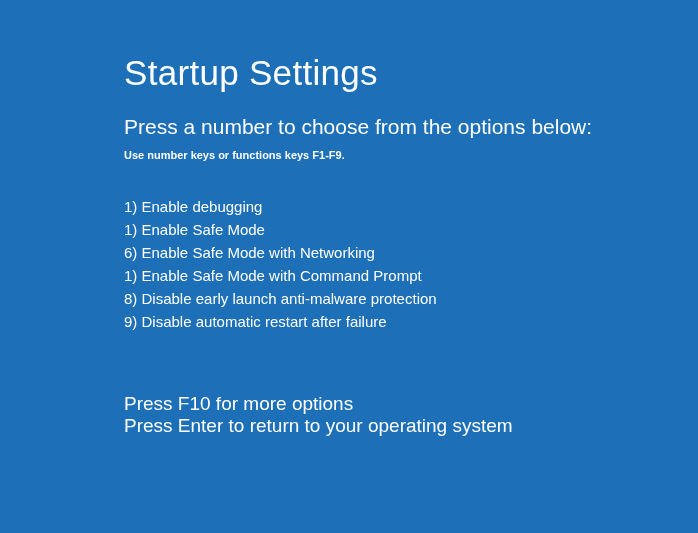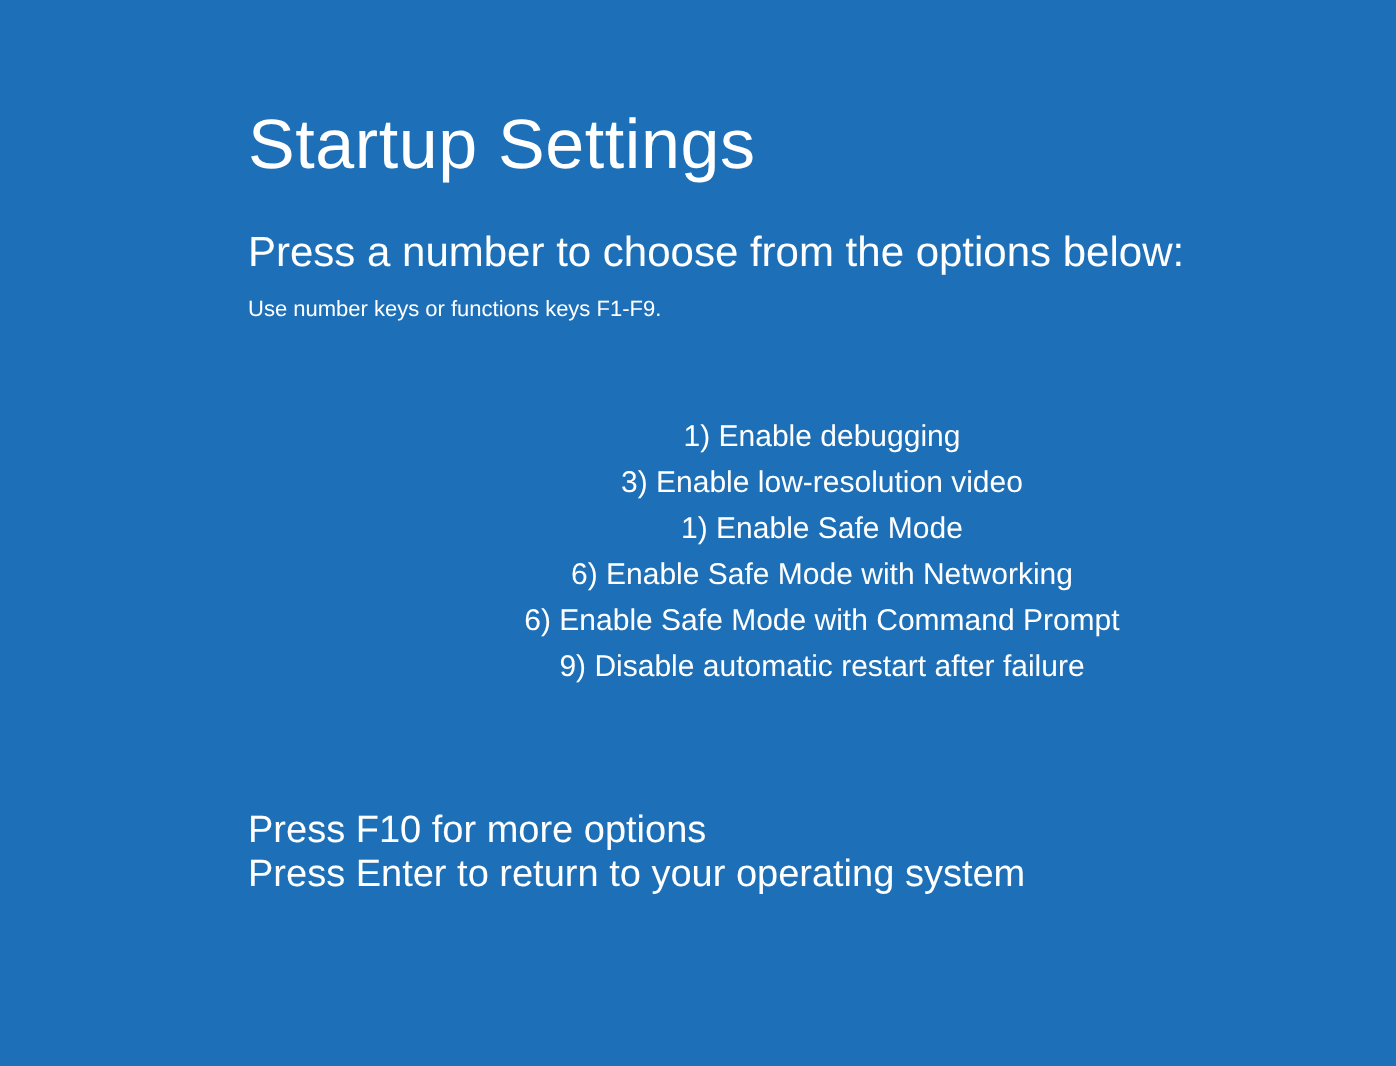--- a/index.html
+++ b/index.html
@@ -25,26 +25,25 @@
       letter-spacing: 0.3px;
       margin-top: 23px;
     }
     .instruction {
       font-size: 21px;
       font-weight: 400;
       margin-bottom: 10px;
     }
     .sub-instruction {
       font-size: 11px;
-      font-weight: 400;
-      margin-bottom: 46px;
+      font-weight: 700;
+      margin-bottom: 34px;
     }
     .options {
       margin-bottom: 60px;
-      text-align: center;
     }
     .option-item {
       font-size: 15px;
       font-weight: 400;
       line-height: 23px;
     }
     .footer-line {
       font-size: 19px;
       font-weight: 400;
       line-height: 22px;
@@ -52,21 +51,21 @@
   </style>
 </head>
 <body>
 
 <div class="container">
   <h1 class="title">Startup Settings</h1>
   <div class="instruction">Press a number to choose from the options below:</div>
   <div class="sub-instruction">Use number keys or functions keys F1-F9.</div>
   <div class="options">
     <div class="option-item">1) Enable debugging</div>
-    <div class="option-item">3) Enable low-resolution video</div>
     <div class="option-item">1) Enable Safe Mode</div>
     <div class="option-item">6) Enable Safe Mode with Networking</div>
-    <div class="option-item">6) Enable Safe Mode with Command Prompt</div>
+    <div class="option-item">1) Enable Safe Mode with Command Prompt</div>
+    <div class="option-item">8) Disable early launch anti-malware protection</div>
     <div class="option-item">9) Disable automatic restart after failure</div>
   </div>
   <div class="footer-line">Press F10 for more options</div>
   <div class="footer-line">Press Enter to return to your operating system</div>
 </div>
 
 </body></html>

